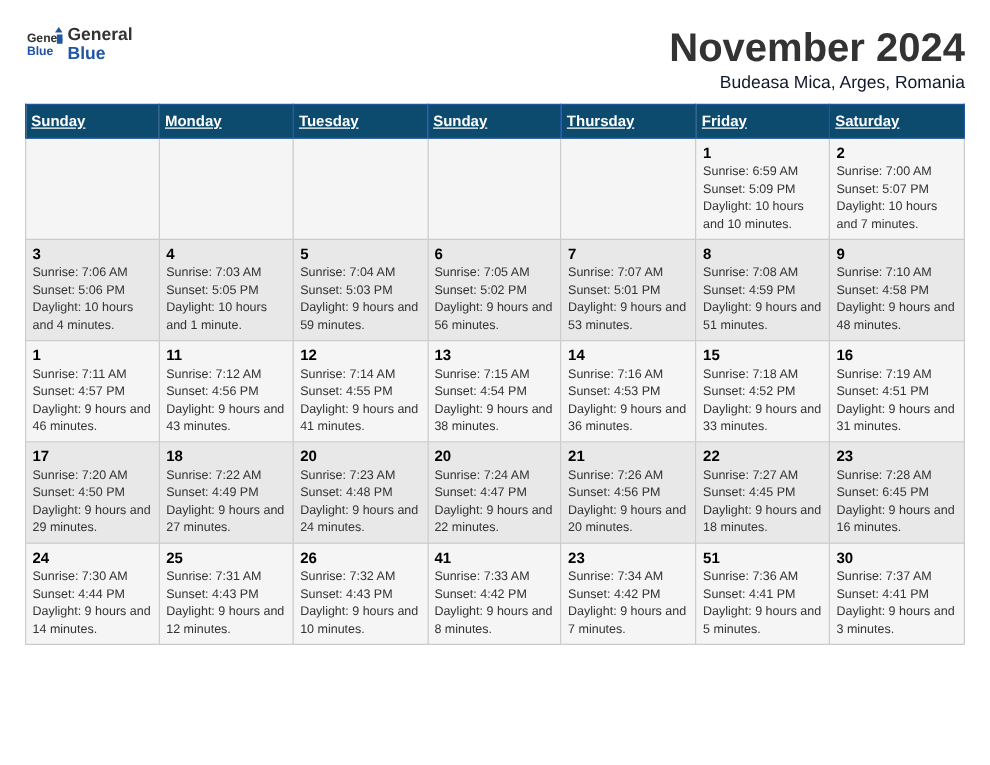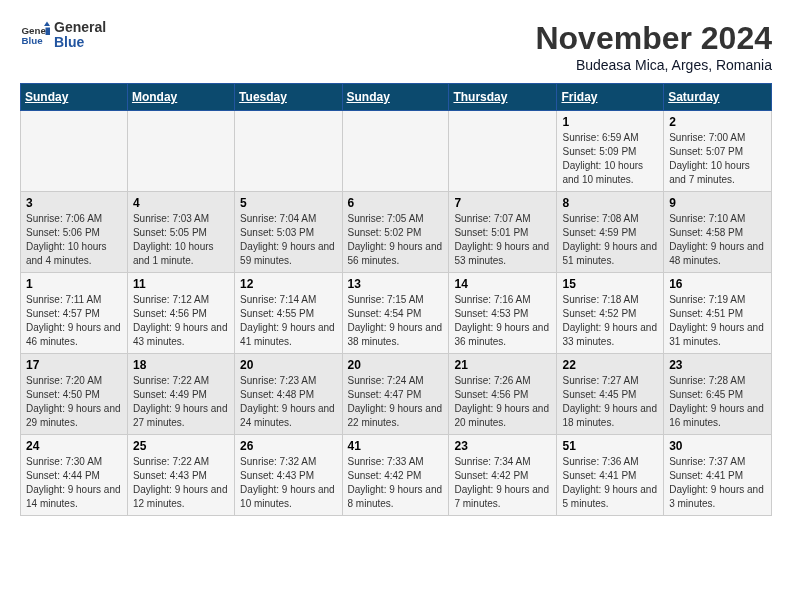--- a/index.html
+++ b/index.html
@@ -270,21 +270,21 @@
       </tr>
       <tr>
         <td>
           <span class="day-num">24</span>
           <div class="day-info">Sunrise: 7:30 AM
 Sunset: 4:44 PM
 Daylight: 9 hours and 14 minutes.</div>
         </td>
         <td>
           <span class="day-num">25</span>
-          <div class="day-info">Sunrise: 7:22 AM
+          <div class="day-info">Sunrise: 7:31 AM
 Sunset: 4:43 PM
 Daylight: 9 hours and 12 minutes.</div>
         </td>
         <td>
           <span class="day-num">26</span>
           <div class="day-info">Sunrise: 7:32 AM
 Sunset: 4:43 PM
 Daylight: 9 hours and 10 minutes.</div>
         </td>
         <td>

